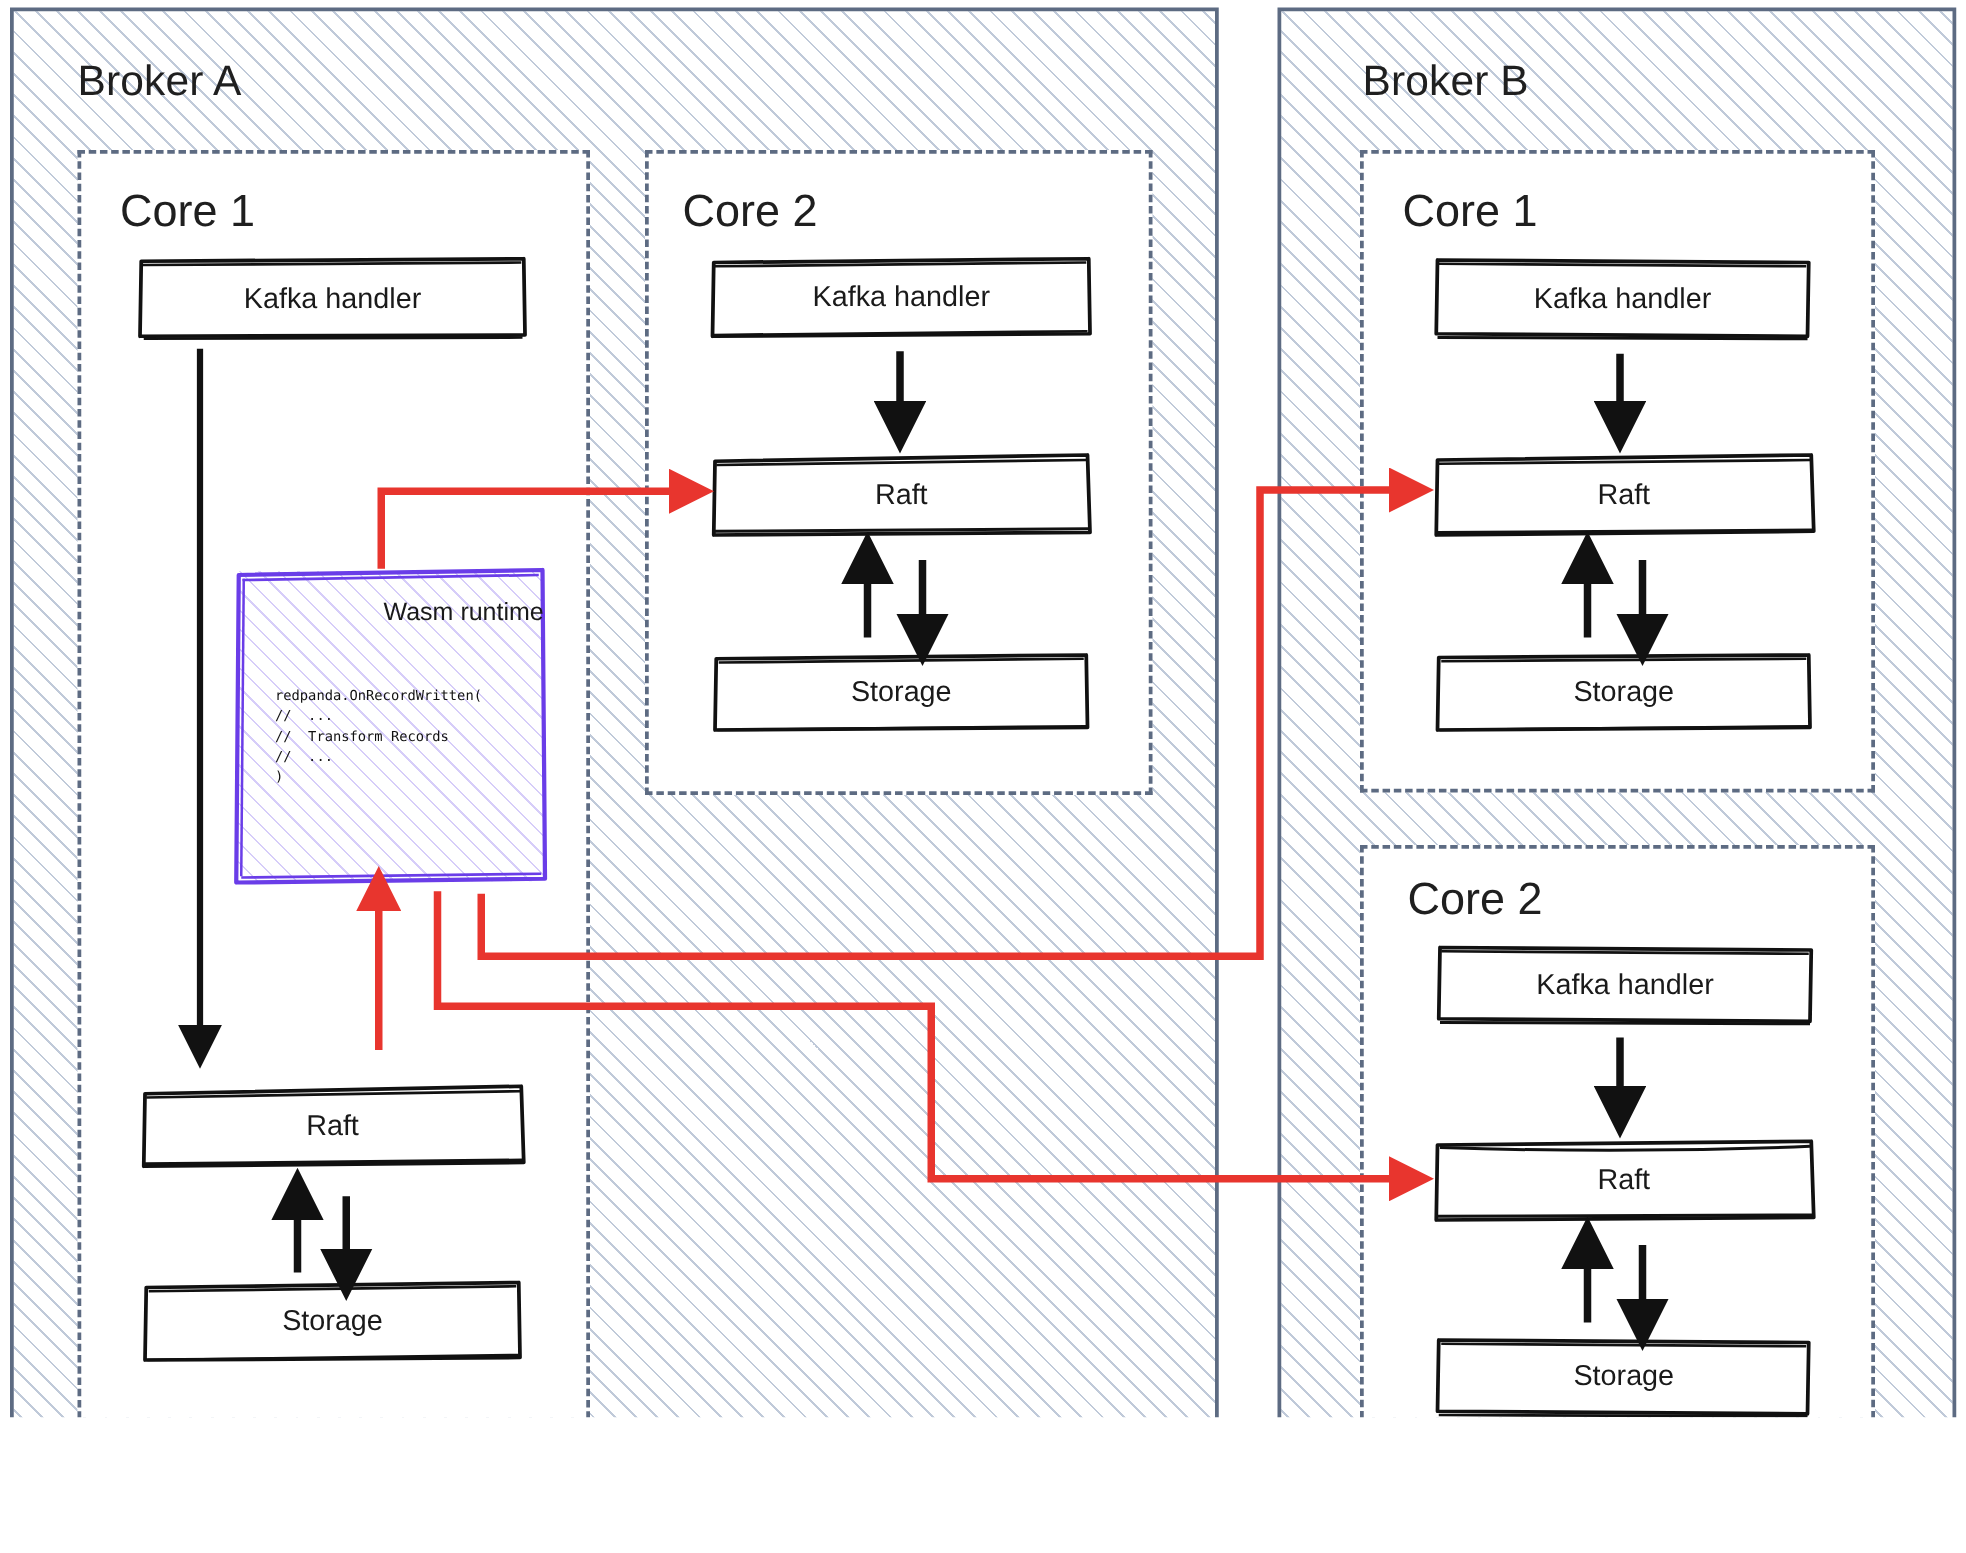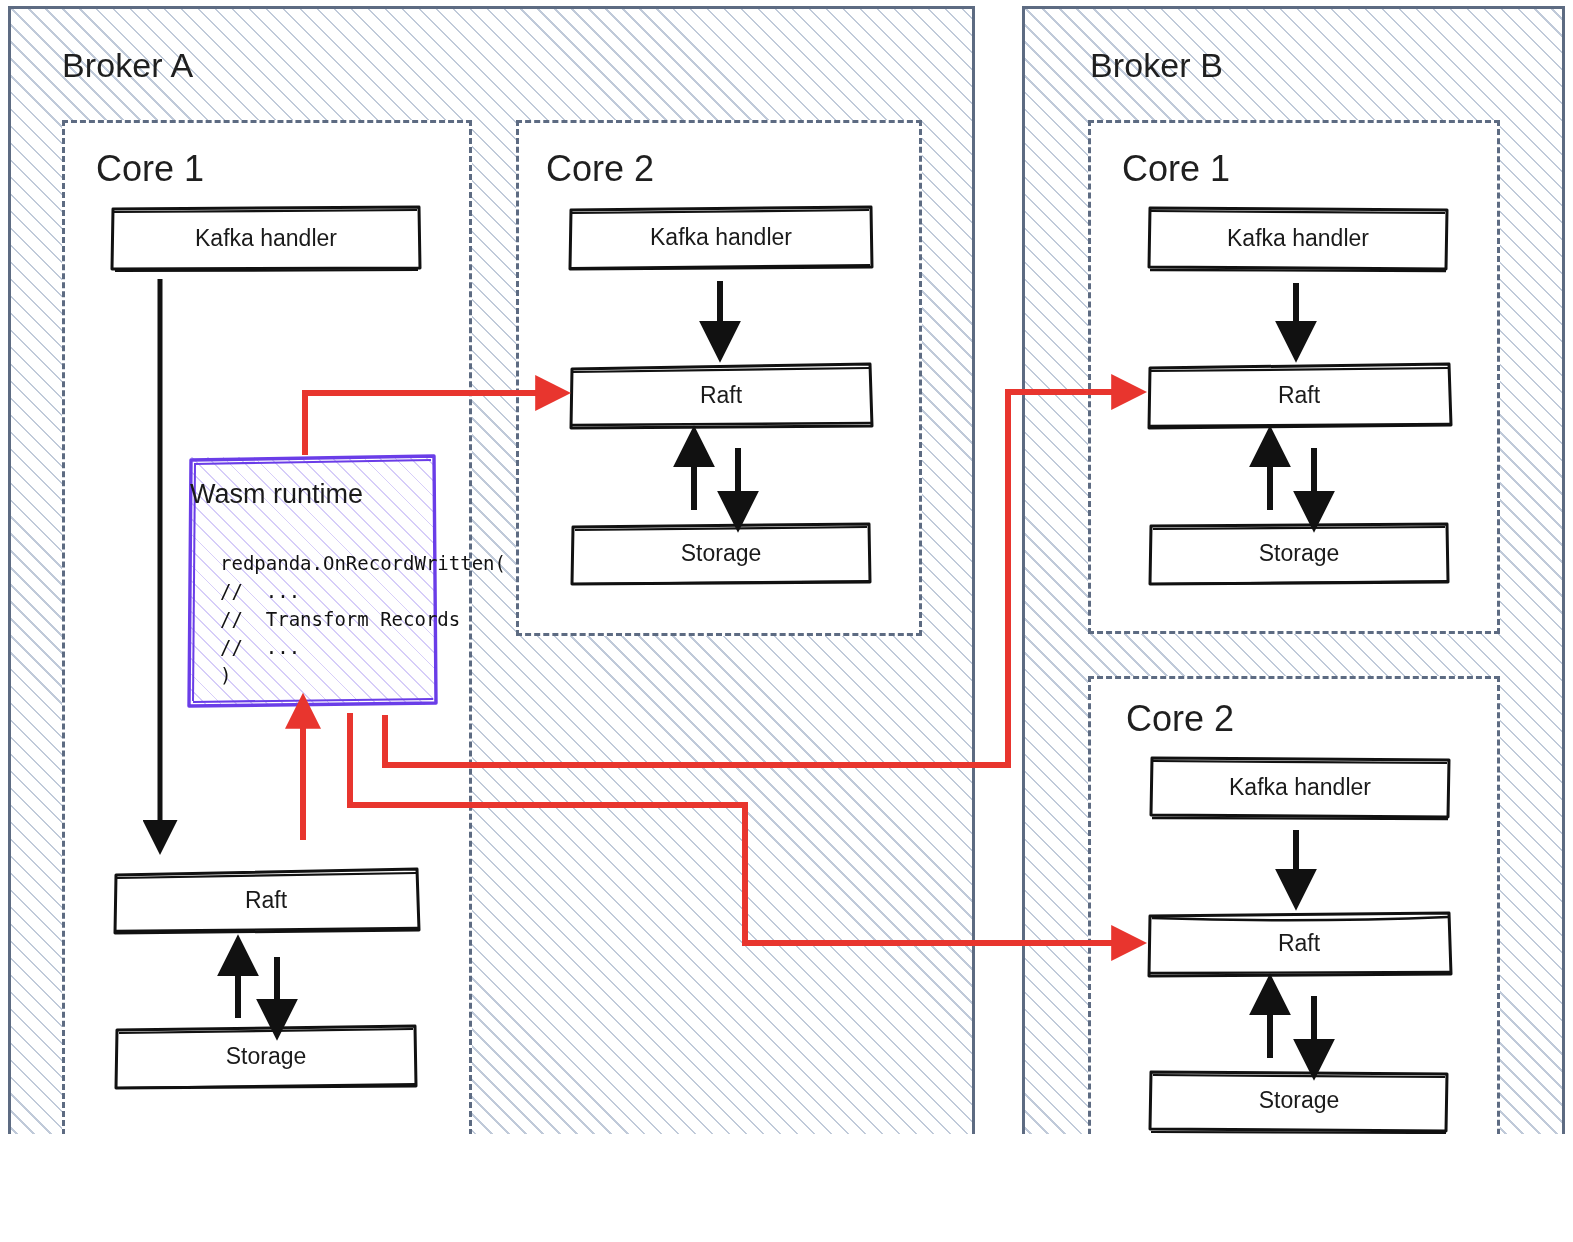--- a/index.html
+++ b/index.html
@@ -89,30 +89,30 @@
       rgba(120,90,235,0.30) 0px,
       rgba(120,90,235,0.30) 1.3px,
       rgba(255,255,255,0) 1.3px,
       rgba(255,255,255,0) 11px
     );
   }
   .wasm .sketch { position: absolute; inset: -6px; width: calc(100% + 12px); height: calc(100% + 12px); pointer-events: none; }
   .wasm-title {
     position: absolute;
     top: 22px; left: 0; right: 0;
-    text-align: left;
-    font-size: 27px;
+    text-align: right;
+    font-size: 20px;
     color: #1a1a1a;
   }
   .wasm-code {
     position: absolute;
     left: 30px;
     top: 92px;
     font-family: "DejaVu Sans Mono", "Liberation Mono", monospace;
-    font-size: 19px;
+    font-size: 11px;
     line-height: 1.48;
     color: #111111;
     white-space: pre;
   }
 
   
   .arrows {
     position: absolute;
     left: 0; top: 0;
     width: 1573px;

